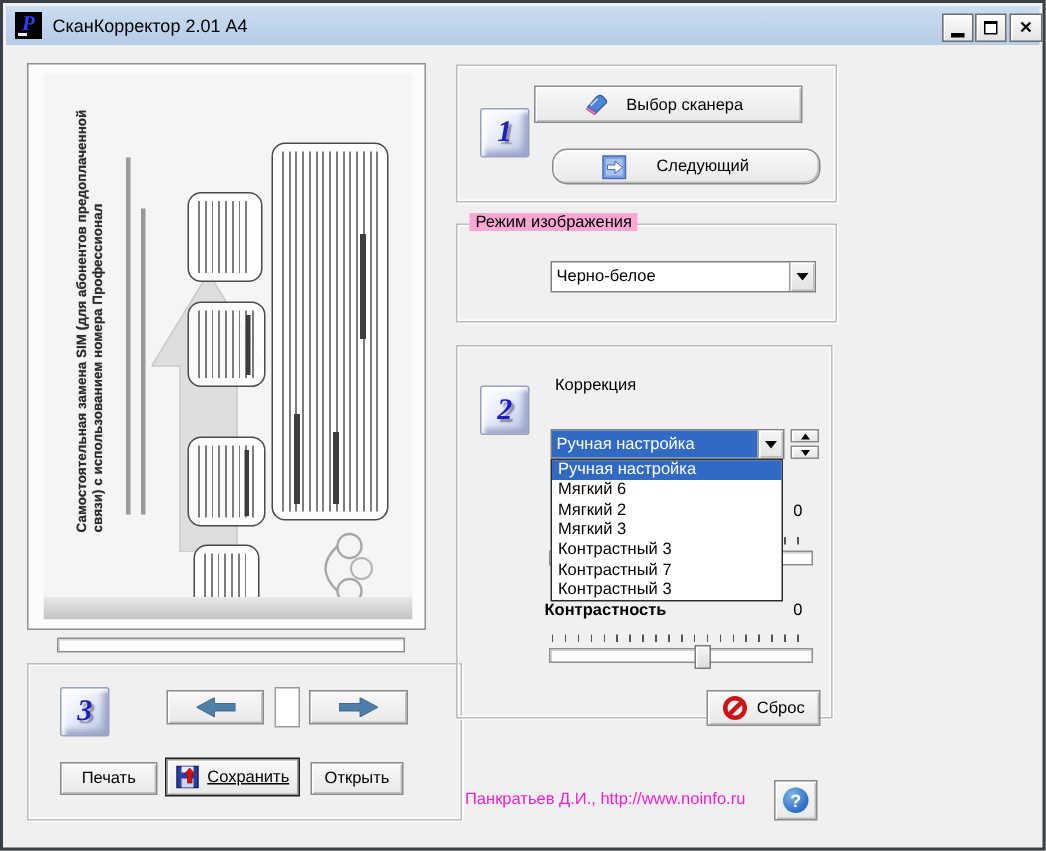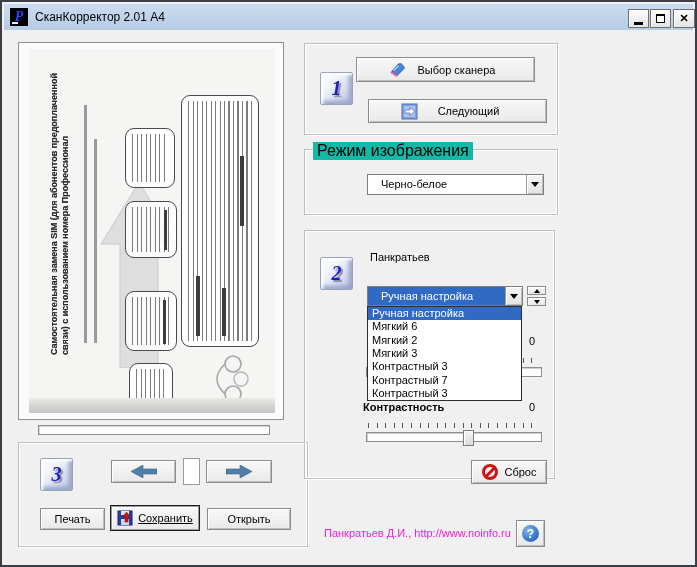--- a/index.html
+++ b/index.html
@@ -47,36 +47,36 @@
     display:flex; align-items:center; justify-content:center;
     font-size:11px; color:#000; cursor:default;
   }
   .btn-default { border:1px solid #1e1e1e; box-shadow:inset 0 0 0 1px #9a9a9a, inset 2px 2px 0 #fff; }
   .groupbox {
     position:absolute; border:1px solid #bdbdbd;
     box-shadow:inset 0 0 0 1px #ffffff, 1px 1px 0 #ffffff;
   }
   .legend {
     position:absolute; top:-8px; left:8px; padding:0 4px;
-    background:#14b8a6; font-size:16px; color:#000;
+    background:#f9a8d4; font-size:11px; color:#000;
   }
   .badge {
     position:absolute; width:33px; height:33px;
     background:linear-gradient(135deg,#ffffff 0%,#f0f3fb 35%,#d3daf0 70%,#aeb9de 100%);
     border:1px solid #98a2c0; border-radius:2px;
     box-shadow:inset 2px 2px 3px #ffffff, inset -3px -3px 4px #98a4c6;
     display:flex; align-items:center; justify-content:center;
     font:italic bold 20px "Liberation Serif", serif; color:#1d1dc0;
     text-shadow:2px 2px 1px rgba(70,70,100,.55);
   }
   .combo {
     position:absolute; background:#fff; border:1px solid #7f7f7f;
     display:flex; align-items:stretch; font-size:11px;
   }
-  .combo .val { flex:1; line-height:18px; padding-left:13px; white-space:nowrap; overflow:hidden; }
+  .combo .val { flex:1; line-height:18px; padding-left:3px; white-space:nowrap; overflow:hidden; }
   .combo .val.selected { background:#316ac5; color:#fff; }
   .combo .drop {
     width:17px; background:linear-gradient(180deg,#f6f6f6,#e2e2e2);
     border-left:1px solid #9a9a9a; box-shadow:inset 1px 1px 0 #fff, inset -1px -1px 0 #bdbdbd;
     display:flex; align-items:center; justify-content:center;
   }
   .tri-down { width:0; height:0; border-left:4px solid transparent; border-right:4px solid transparent; border-top:5px solid #000; }
   .tri-up-s { width:0; height:0; border-left:3px solid transparent; border-right:3px solid transparent; border-bottom:4px solid #000; }
   .tri-dn-s { width:0; height:0; border-left:3px solid transparent; border-right:3px solid transparent; border-top:4px solid #000; }
 
@@ -138,21 +138,21 @@
     background:#fff; border:1px solid #2d2d2d; z-index:20;
     display:flex; flex-direction:column;
   }
   .dd-item { flex:1; font-size:11px; line-height:13px; padding-left:4px; white-space:nowrap; color:#000; display:flex; align-items:center; }
   .dd-item.sel { background:#316ac5; color:#fff; }
 
   .reset-icon { width:16px; height:16px; position:relative; margin-right:7px; }
   .reset-icon .ring { position:absolute; inset:0; border:3px solid #cc1414; border-radius:50%; }
   .reset-icon .bar { position:absolute; left:1px; top:6.5px; width:14px; height:3px; background:#cc1414; transform:rotate(-45deg); }
 
-  .credit { position:absolute; left:308px; top:525px; font-size:11px; color:#f01fd2; white-space:nowrap;margin-left:14px; }
+  .credit { position:absolute; left:308px; top:525px; font-size:11px; color:#f01fd2; white-space:nowrap; }
   .help-btn { left:514px; top:518px; width:29px; height:27px; }
   .help-circle { width:17px; height:17px; border-radius:50%;
     background:radial-gradient(circle at 35% 30%, #7db4ea, #2f6fc4 70%);
     color:#fff; font:bold 12px "Liberation Sans", sans-serif;
     display:flex; align-items:center; justify-content:center; }
 </style>
 </head>
 <body>
 
 <div class="window">
@@ -230,34 +230,34 @@
     <div class="btn" style="left:21px; top:65px; width:65px; height:22px;">Печать</div>
     <div class="btn btn-default" style="left:91px; top:62px; width:90px; height:26px;text-decoration:underline;">
       <svg width="16" height="16" viewBox="0 0 16 16" style="margin-right:5px;">
         <rect x="1" y="1" width="14" height="14" fill="#2a3f9e" stroke="#15206b"></rect>
         <rect x="4" y="9" width="8" height="6" fill="#cdd4f0"></rect>
         <rect x="4" y="1" width="8" height="4" fill="#e8ecfa"></rect>
         <polygon points="8,2 11,2 11,8 13,8 9.5,12 6,8 8,8" fill="#d41414" stroke="#8e0c0c" stroke-width="0.5" transform="rotate(180 9.5 7)"></polygon>
       </svg>
       <span>Сохранить</span>
     </div>
-    <div class="btn" style="left:188px; top:65px; width:84px; height:22px;">Открыть</div>
+    <div class="btn" style="left:188px; top:65px; width:62px; height:22px;">Открыть</div>
   </div>
 
   <div class="groupbox g1">
     <div class="badge" style="left:15px; top:28px;">1</div>
     <div class="btn" style="left:51px; top:13px; width:179px; height:25px;">
       <svg class="icon16" viewBox="0 0 18 16">
         <path d="M3,10 L9,3 Q11,1 13,2 L16,5 Q17,7 15,8 L9,14 Z" fill="#4a86d8" stroke="#28549c" stroke-width="0.8"></path>
         <path d="M3,10 L9,14 L8,15.5 L2,11.5 Z" fill="#e07bc8" stroke="#a4438e" stroke-width="0.6"></path>
         <path d="M5,9 L10,4" stroke="#bcd4f2" stroke-width="1.4" fill="none"></path>
       </svg>
       <span class="btn-label-pad">Выбор сканера</span>
     </div>
-    <div class="btn" style="left:63px; top:55px; width:179px; height:24px;">
+    <div class="btn" style="left:63px; top:55px; width:179px; height:24px;border-radius:10px;">
       <svg class="icon16" viewBox="0 0 17 17">
         <rect x="1" y="1" width="15" height="15" fill="#7fa3e2" stroke="#4a6db4"></rect>
         <rect x="3" y="3" width="11" height="11" fill="#a9c2ee"></rect>
         <polygon points="4,7 9,7 9,4.5 14,8.5 9,12.5 9,10 4,10" fill="#fdfdff" stroke="#3a5a9c" stroke-width="0.6"></polygon>
       </svg>
       <span class="btn-label-pad">Следующий</span>
     </div>
   </div>
 
   <div class="groupbox g2">
@@ -265,21 +265,21 @@
     <div class="combo" style="left:62px; top:24px; width:177px; height:21px;">
       <div class="val">Черно-белое</div>
       <div class="drop">
           <div class="tri-down"></div>
         </div>
     </div>
   </div>
 
   <div class="groupbox g3">
     <div class="badge" style="left:15px; top:26px;">2</div>
-    <div class="corr-label">Панкратьев</div>
+    <div class="corr-label">Коррекция</div>
 
     <div class="combo" style="left:62px; top:55px; width:156px; height:20px;">
       <div class="val selected">Ручная настройка</div>
       <div class="drop">
           <div class="tri-down"></div>
         </div>
     </div>
 
     <div class="spinner">
       <div class="spin-btn">

